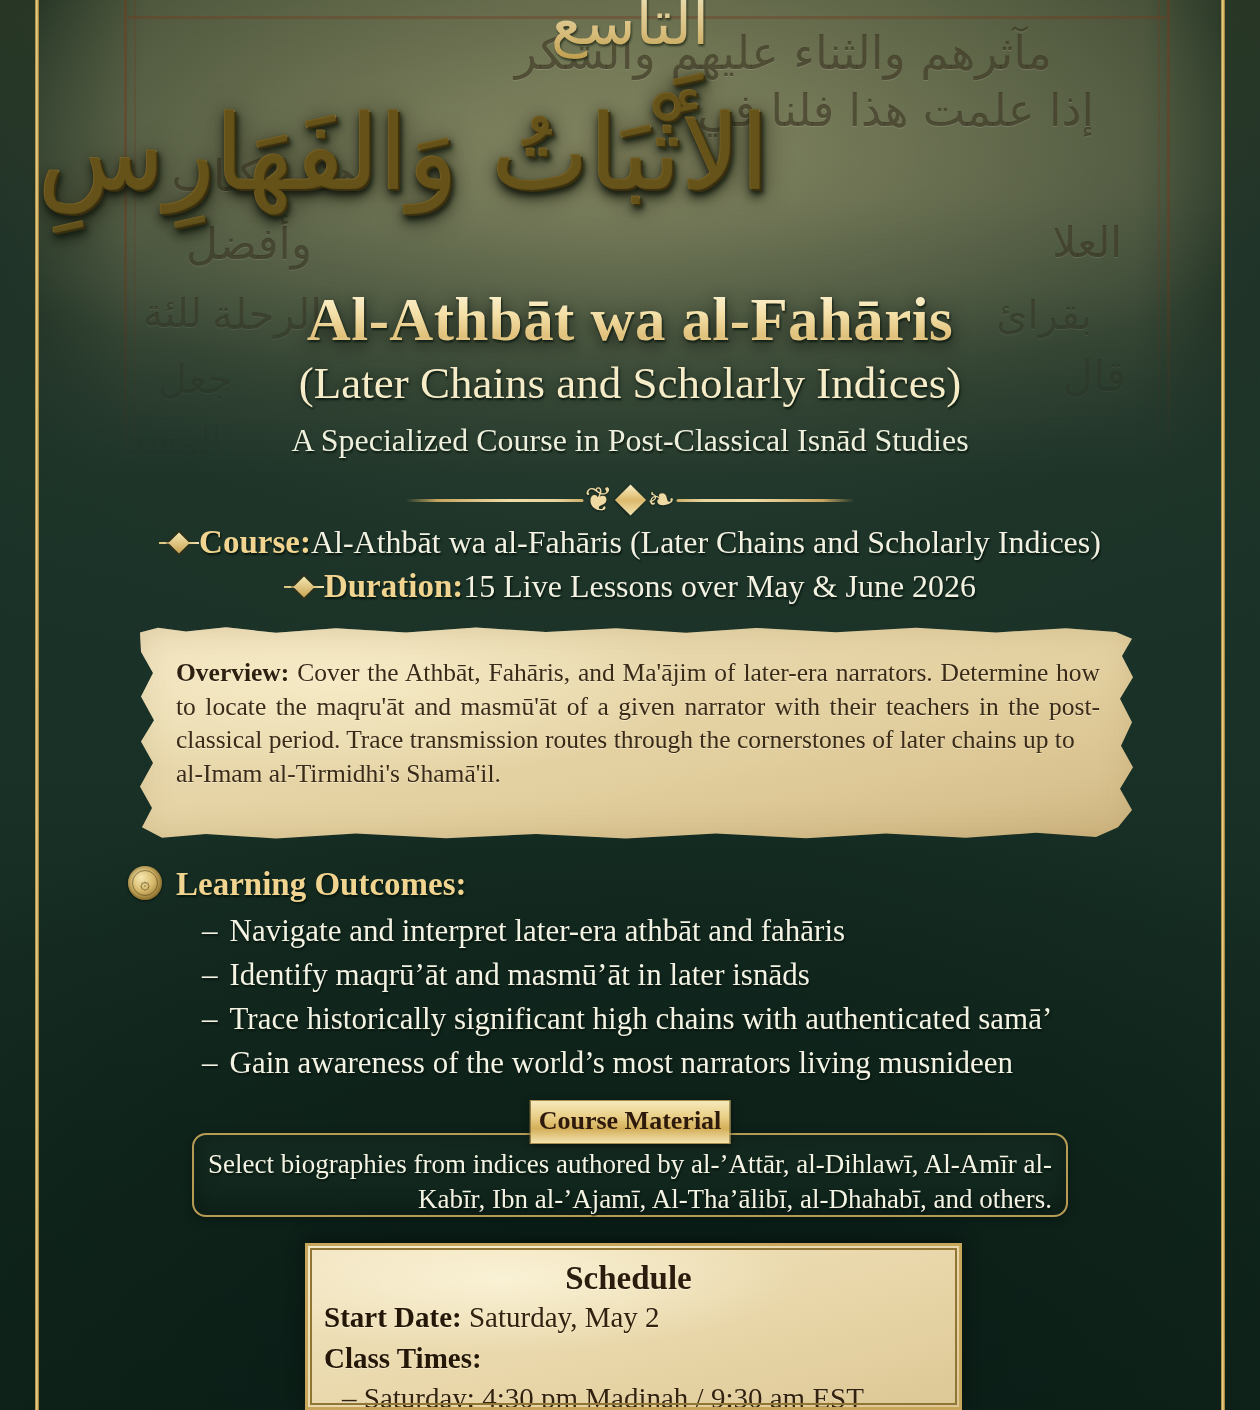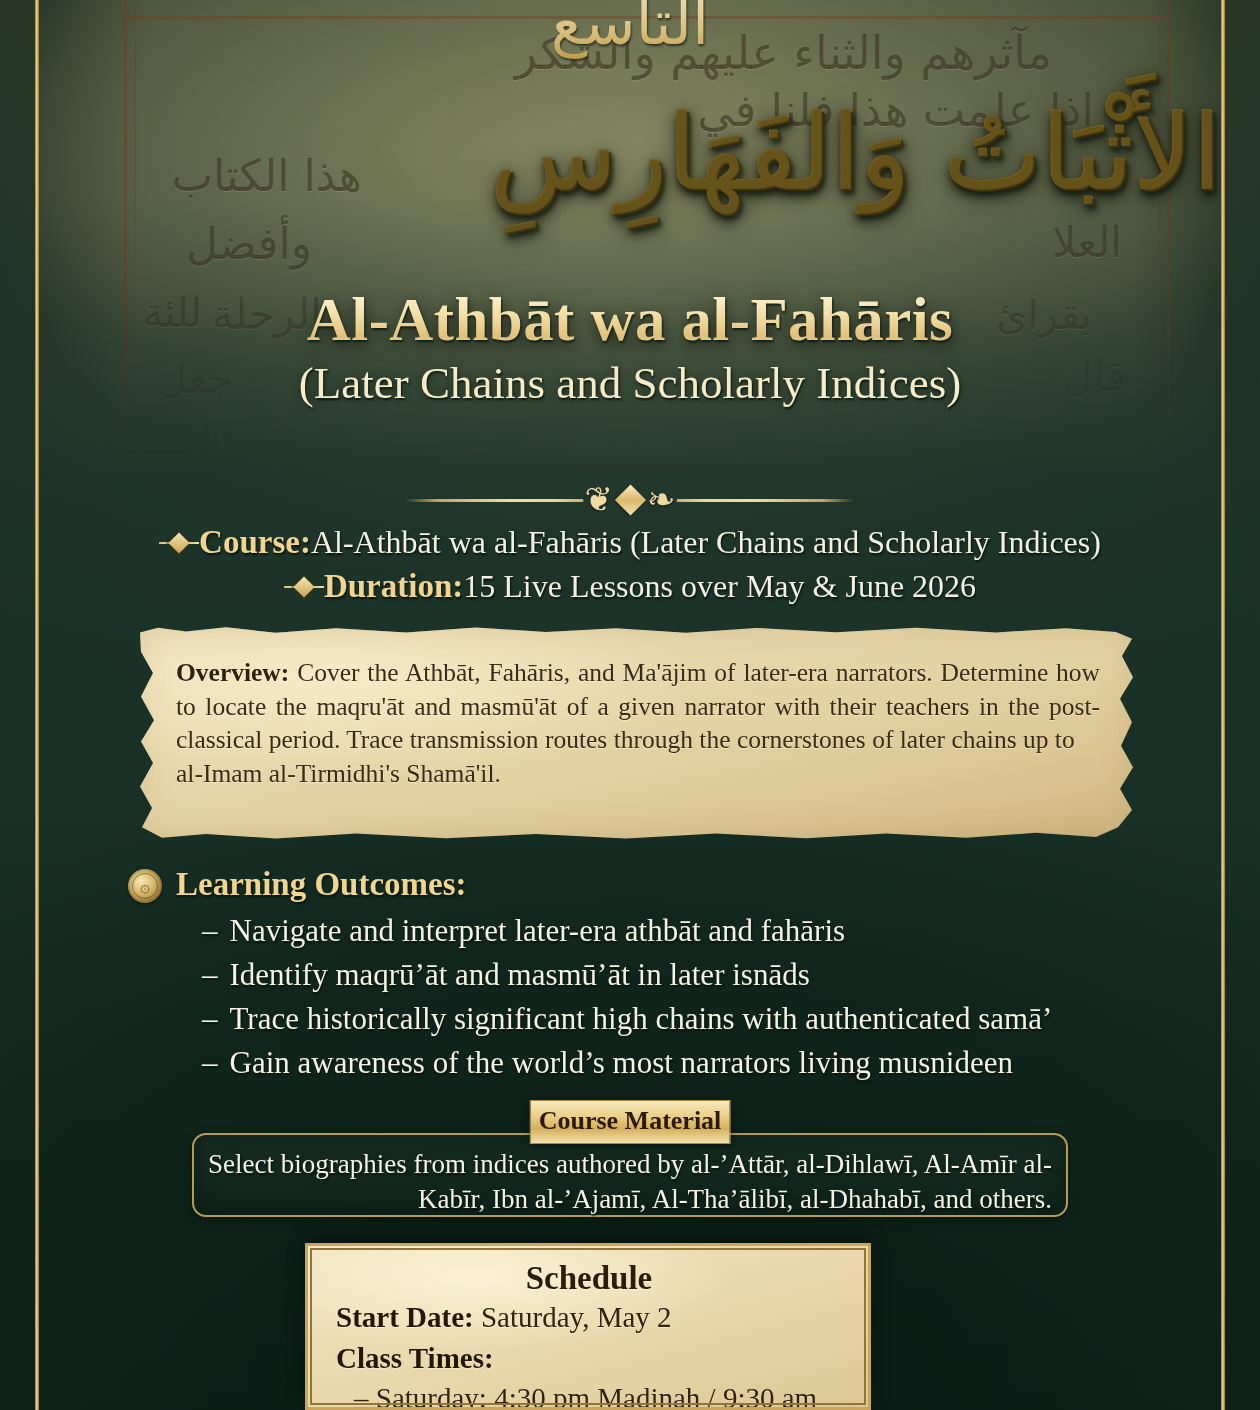--- a/index.html
+++ b/index.html
@@ -48,21 +48,21 @@
     direction:rtl;
     letter-spacing:-1px;
     transform-origin:right center;
     text-shadow:0 1px 0 rgba(255,255,240,.13);
     filter:blur(.45px);
   }
 
   
   #arabic-title{
     position:absolute; left:0; right:0; top:92px;
-    text-align:right;
+    text-align:left;
     font-family:"DejaVu Sans", sans-serif;
     font-size:104px; line-height:1.18;
     direction:rtl;
     color:#f4e2a8;
     letter-spacing:0px;
     text-shadow:
       0 0 1px #6a5418,
       2px 2px 0 #3a2e0d,
       -1px -1px 0 #7b6326,
       0 5px 10px rgba(0,0,0,.62),
@@ -175,21 +175,21 @@
   }
   #overview .txt{
     font-size:25.5px; line-height:1.32; color:#3a2a18; text-align:justify;
     text-shadow:0 1px 0 rgba(255,252,230,.5);
   }
   #overview .txt b{ font-weight:700; color:#2d2011; }
   #overview .tail{ text-align:left; }
 
   
   #outcomes{ position:absolute; left:128px; top:866px; width:1020px; }
-  #outcomes .head{ display:flex; align-items:flex-end; gap:14px; }
+  #outcomes .head{ display:flex; align-items:flex-start; gap:14px; }
   .medallion{
     width:34px; height:34px; border-radius:50%;
     background:
       radial-gradient(circle at 38% 34%, #f6e7b0 0%, #d9bb6e 42%, #9e7f35 78%, #6d5520 100%);
     box-shadow:0 1px 3px rgba(0,0,0,.6), inset 0 0 6px rgba(90,70,20,.7);
     position:relative; overflow:hidden;
   }
   .medallion:before{
     content:""; position:absolute; inset:4px; border-radius:50%;
     border:1.5px solid rgba(74,58,18,.55);
@@ -230,29 +230,29 @@
     z-index:3; white-space:nowrap;
   }
   #course-material .cm-text{
     position:absolute; left:14px; right:14px; top:12px;
     text-align:right; font-size:27px; line-height:1.28; color:#f4f3e4;
     text-shadow:1px 2px 2px rgba(6,20,12,.95);
   }
 
   
   #schedule{
-    position:absolute; left:305px; top:1243px; width:566px; height:167px;
+    position:absolute; left:305px; top:1243px; width:657px; height:167px;
     background:
       radial-gradient(ellipse 70% 70% at 30% 20%, rgba(255,250,226,.7), rgba(0,0,0,0) 65%),
       linear-gradient(165deg,#f1e3c0 0%, #ecdcb2 35%, #e6d3a4 68%, #dcc795 100%);
     border:3px solid #c8a75c;
     outline:2px solid #8f7634;
     outline-offset:-7px;
     box-shadow:0 -4px 16px rgba(0,0,0,.45);
-    padding:14px 26px 0 28px;
+    padding:14px 26px 0 16px;
     overflow:hidden;
   }
   #schedule .sch-title{
     text-align:center; font-size:33px; font-weight:700; color:#2b1c0d;
     text-shadow:0 1px 0 rgba(255,252,230,.55);
     line-height:1.1;
   }
   #schedule .sch-line{
     font-size:29px; line-height:1.32; color:#33220f; margin-top:2px;
     text-shadow:0 1px 0 rgba(255,252,230,.5);
@@ -288,20 +288,21 @@
     <div id="arabic-top-word">التاسع</div>
     <div id="arabic-title">الأَثْبَاتُ وَالفَهَارِسِ</div>
   </div>
 
   <div class="frame-line" id="frame-left"></div>
   <div class="frame-line" id="frame-right"></div>
 
   <div id="title-block">
     <div id="latin-title">Al-Athbāt wa al-Fahāris</div>
     <div id="latin-subtitle">(Later Chains and Scholarly Indices)</div>
+    <div id="tagline">A Specialized Course in Post-Classical Isnād Studies</div>
   </div>
 
   <div id="divider">
     <div class="bar left"></div>
     <span class="flourish">❦</span>
     <div class="diamond"></div>
     <span class="flourish">❧</span>
     <div class="bar right"></div>
   </div>
 

